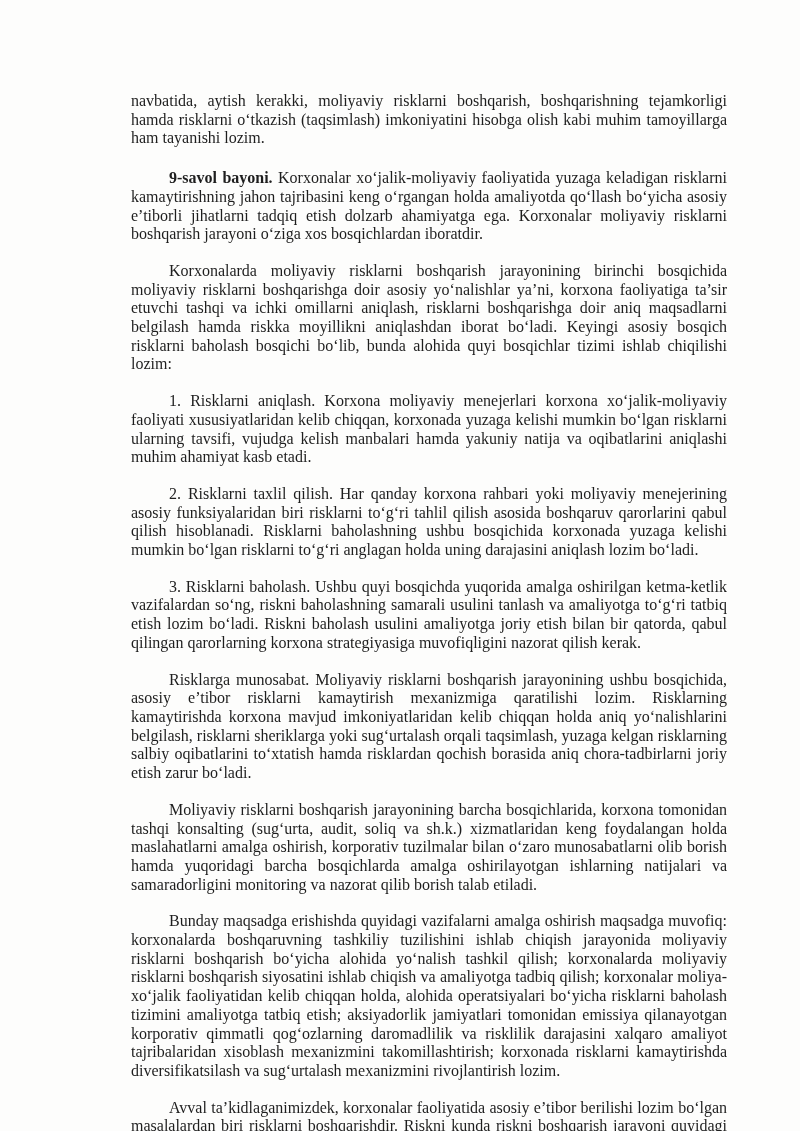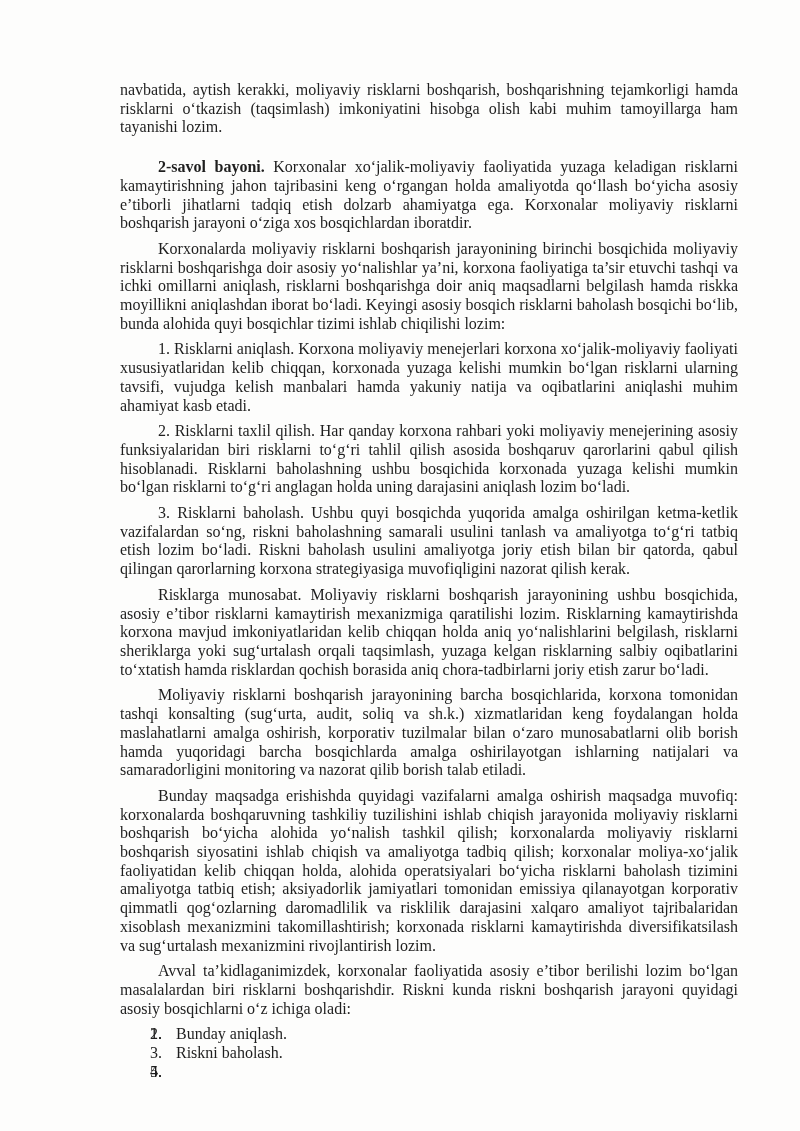--- a/index.html
+++ b/index.html
@@ -20,21 +20,21 @@
     top: 74px;
     width: 632px;
     font-family: "Liberation Serif", "DejaVu Serif", serif;
     font-size: 16px;
     line-height: 18.7px;
     color: #1e1e1e;
     text-align: justify;
     text-justify: inter-word;
   }
   .para {
-    margin: 7px;
+    margin: 18px;
     padding: 0;
     text-indent: 38px;
   }
   .para.no-indent {
     text-indent: 0;
   }
   .para.gap-below {
     margin-bottom: 21px;
   }
   .bold-lead {
@@ -59,21 +59,21 @@
   }
 </style>
 </head>
 <body>
 
 <div class="page">
   <div class="text-block">
 
     <p class="para no-indent gap-below"><span>navbatida, aytish kerakki, moliyaviy risklarni boshqarish, boshqarishning tejamkorligi hamda risklarni o‘tkazish (taqsimlash) imkoniyatini hisobga olish kabi muhim tamoyillarga ham tayanishi lozim.</span></p>
 
-    <p class="para"><b class="bold-lead">2-savol bayoni.</b> <span>Korxonalar xo‘jalik-moliyaviy faoliyatida yuzaga keladigan risklarni kamaytirishning jahon tajribasini keng o‘rgangan holda amaliyotda qo‘llash bo‘yicha asosiy e’tiborli jihatlarni tadqiq etish dolzarb ahamiyatga ega. Korxonalar moliyaviy risklarni boshqarish jarayoni o‘ziga xos bosqichlardan iboratdir.</span></p>
+    <p class="para"><b class="bold-lead">9-savol bayoni.</b> <span>Korxonalar xo‘jalik-moliyaviy faoliyatida yuzaga keladigan risklarni kamaytirishning jahon tajribasini keng o‘rgangan holda amaliyotda qo‘llash bo‘yicha asosiy e’tiborli jihatlarni tadqiq etish dolzarb ahamiyatga ega. Korxonalar moliyaviy risklarni boshqarish jarayoni o‘ziga xos bosqichlardan iboratdir.</span></p>
 
     <p class="para"><span>Korxonalarda moliyaviy risklarni boshqarish jarayonining birinchi bosqichida moliyaviy risklarni boshqarishga doir asosiy yo‘nalishlar ya’ni, korxona faoliyatiga ta’sir etuvchi tashqi va ichki omillarni aniqlash, risklarni boshqarishga doir aniq maqsadlarni belgilash hamda riskka moyillikni aniqlashdan iborat bo‘ladi. Keyingi asosiy bosqich risklarni baholash bosqichi bo‘lib, bunda alohida quyi bosqichlar tizimi ishlab chiqilishi lozim:</span></p>
 
     <p class="para"><span>1. Risklarni aniqlash. Korxona moliyaviy menejerlari korxona xo‘jalik-moliyaviy faoliyati xususiyatlaridan kelib chiqqan, korxonada yuzaga kelishi mumkin bo‘lgan risklarni ularning tavsifi, vujudga kelish manbalari hamda yakuniy natija va oqibatlarini aniqlashi muhim ahamiyat kasb etadi.</span></p>
 
     <p class="para"><span>2. Risklarni taxlil qilish. Har qanday korxona rahbari yoki moliyaviy menejerining asosiy funksiyalaridan biri risklarni to‘g‘ri tahlil qilish asosida boshqaruv qarorlarini qabul qilish hisoblanadi. Risklarni baholashning ushbu bosqichida korxonada yuzaga kelishi mumkin bo‘lgan risklarni to‘g‘ri anglagan holda uning darajasini aniqlash lozim bo‘ladi.</span></p>
 
     <p class="para"><span>3. Risklarni baholash. Ushbu quyi bosqichda yuqorida amalga oshirilgan ketma-ketlik vazifalardan so‘ng, riskni baholashning samarali usulini tanlash va amaliyotga to‘g‘ri tatbiq etish lozim bo‘ladi. Riskni baholash usulini amaliyotga joriy etish bilan bir qatorda, qabul qilingan qarorlarning korxona strategiyasiga muvofiqligini nazorat qilish kerak.</span></p>
 
     <p class="para"><span>Risklarga munosabat. Moliyaviy risklarni boshqarish jarayonining ushbu bosqichida, asosiy e’tibor risklarni kamaytirish mexanizmiga qaratilishi lozim. Risklarning kamaytirishda korxona mavjud imkoniyatlaridan kelib chiqqan holda aniq yo‘nalishlarini belgilash, risklarni sheriklarga yoki sug‘urtalash orqali taqsimlash, yuzaga kelgan risklarning salbiy oqibatlarini to‘xtatish hamda risklardan qochish borasida aniq chora-tadbirlarni joriy etish zarur bo‘ladi.</span></p>

